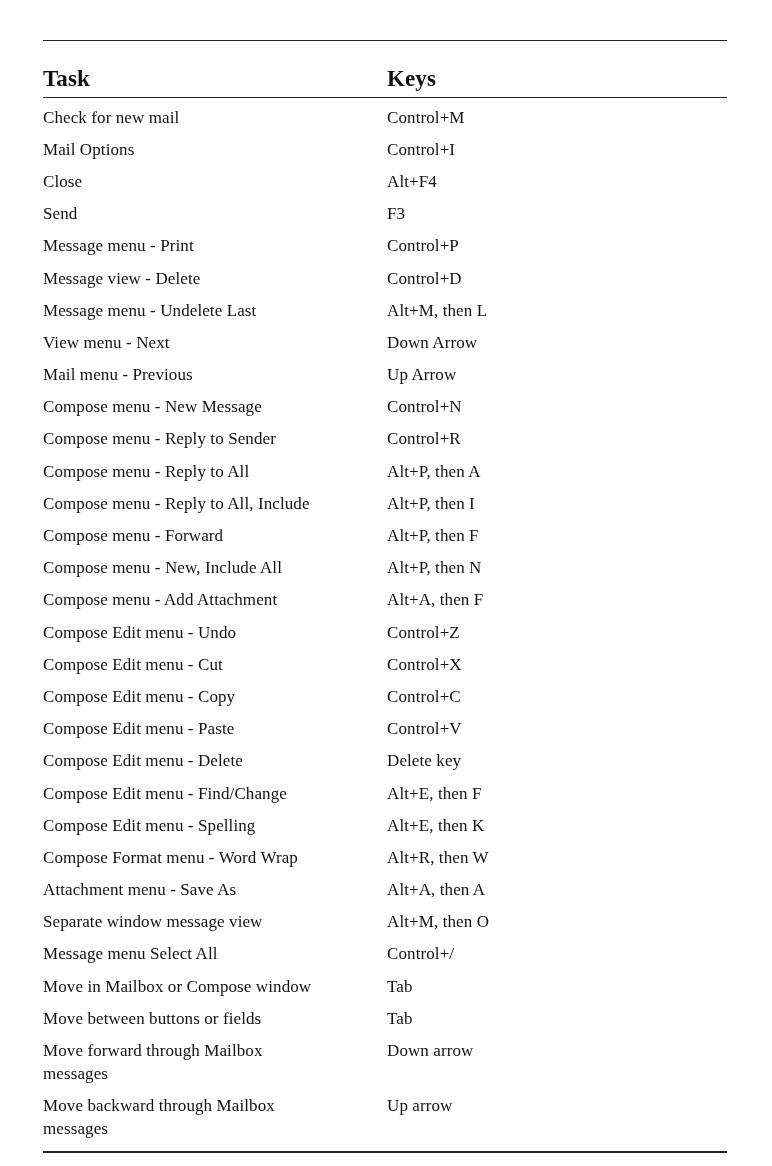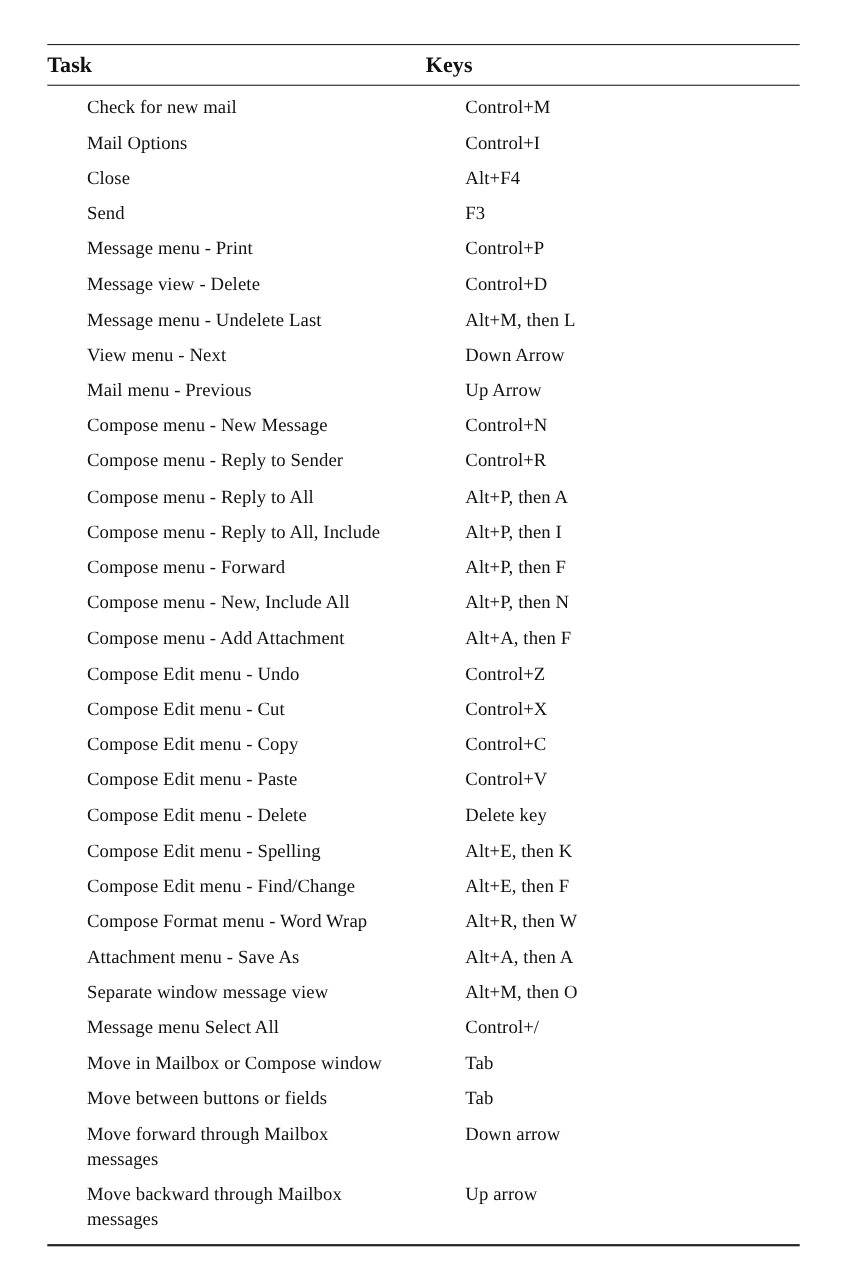--- a/index.html
+++ b/index.html
@@ -21,27 +21,27 @@
     width: 684px;
     border-top: 1px solid #222222;
     border-bottom: 2px solid #222222;
   }
   .thead {
     display: grid;
     grid-template-columns: 344px 1fr;
     border-bottom: 1px solid #222222;
     padding: 9px 0 9px 0;
     font-weight: bold;
-    font-size: 20px;
+    font-size: 23px;
     line-height: 18px;
+    margin-top: 20px;
   }
   .tbody {
     padding-top: 3px;
     padding-bottom: 6px;
-    margin-left: 36px;
   }
   .row {
     display: grid;
     grid-template-columns: 344px 1fr;
     padding: 4.6px 0;
     font-size: 17px;
     line-height: 23px;
   }
   .cell {
     letter-spacing: 0.1px;
@@ -138,26 +138,26 @@
       </div>
       <div class="row">
         <div class="cell task">Compose Edit menu - Paste</div>
         <div class="cell keys">Control+V</div>
       </div>
       <div class="row">
         <div class="cell task">Compose Edit menu - Delete</div>
         <div class="cell keys">Delete key</div>
       </div>
       <div class="row">
+        <div class="cell task">Compose Edit menu - Find/Change</div>
+        <div class="cell keys">Alt+E, then F</div>
+      </div>
+      <div class="row">
         <div class="cell task">Compose Edit menu - Spelling</div>
         <div class="cell keys">Alt+E, then K</div>
-      </div>
-      <div class="row">
-        <div class="cell task">Compose Edit menu - Find/Change</div>
-        <div class="cell keys">Alt+E, then F</div>
       </div>
       <div class="row">
         <div class="cell task">Compose Format menu - Word Wrap</div>
         <div class="cell keys">Alt+R, then W</div>
       </div>
       <div class="row">
         <div class="cell task">Attachment menu - Save As</div>
         <div class="cell keys">Alt+A, then A</div>
       </div>
       <div class="row">

